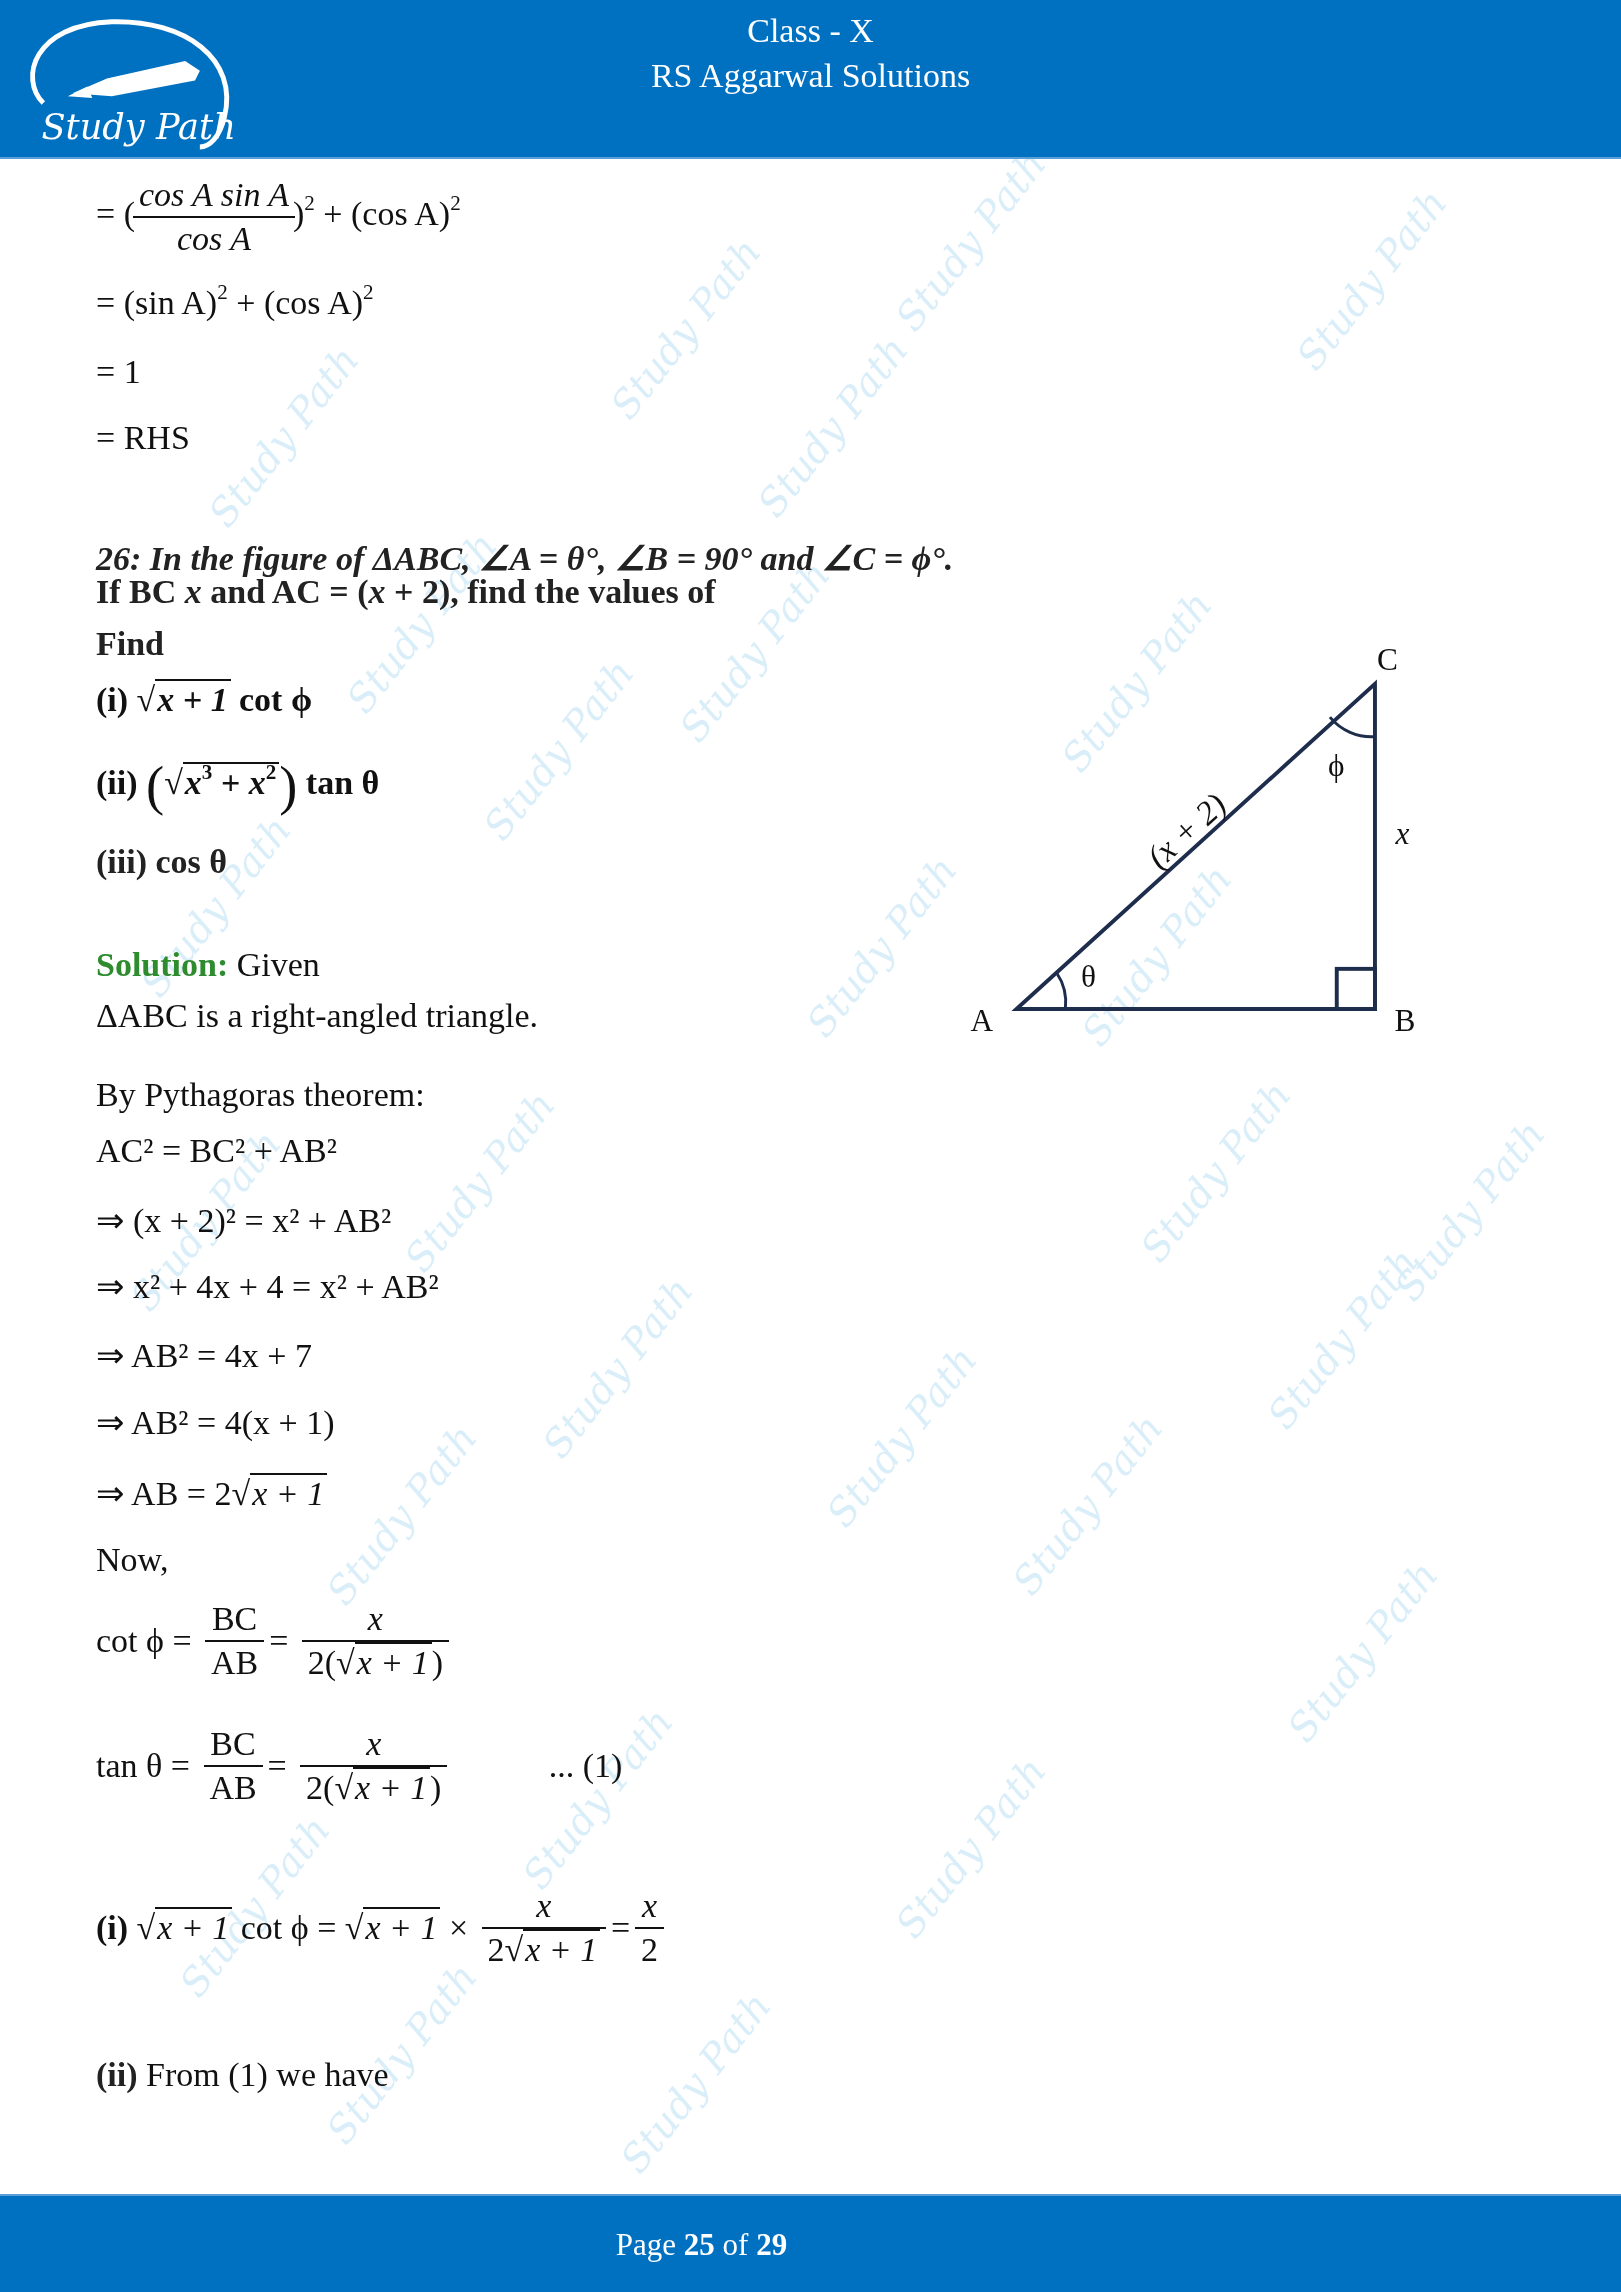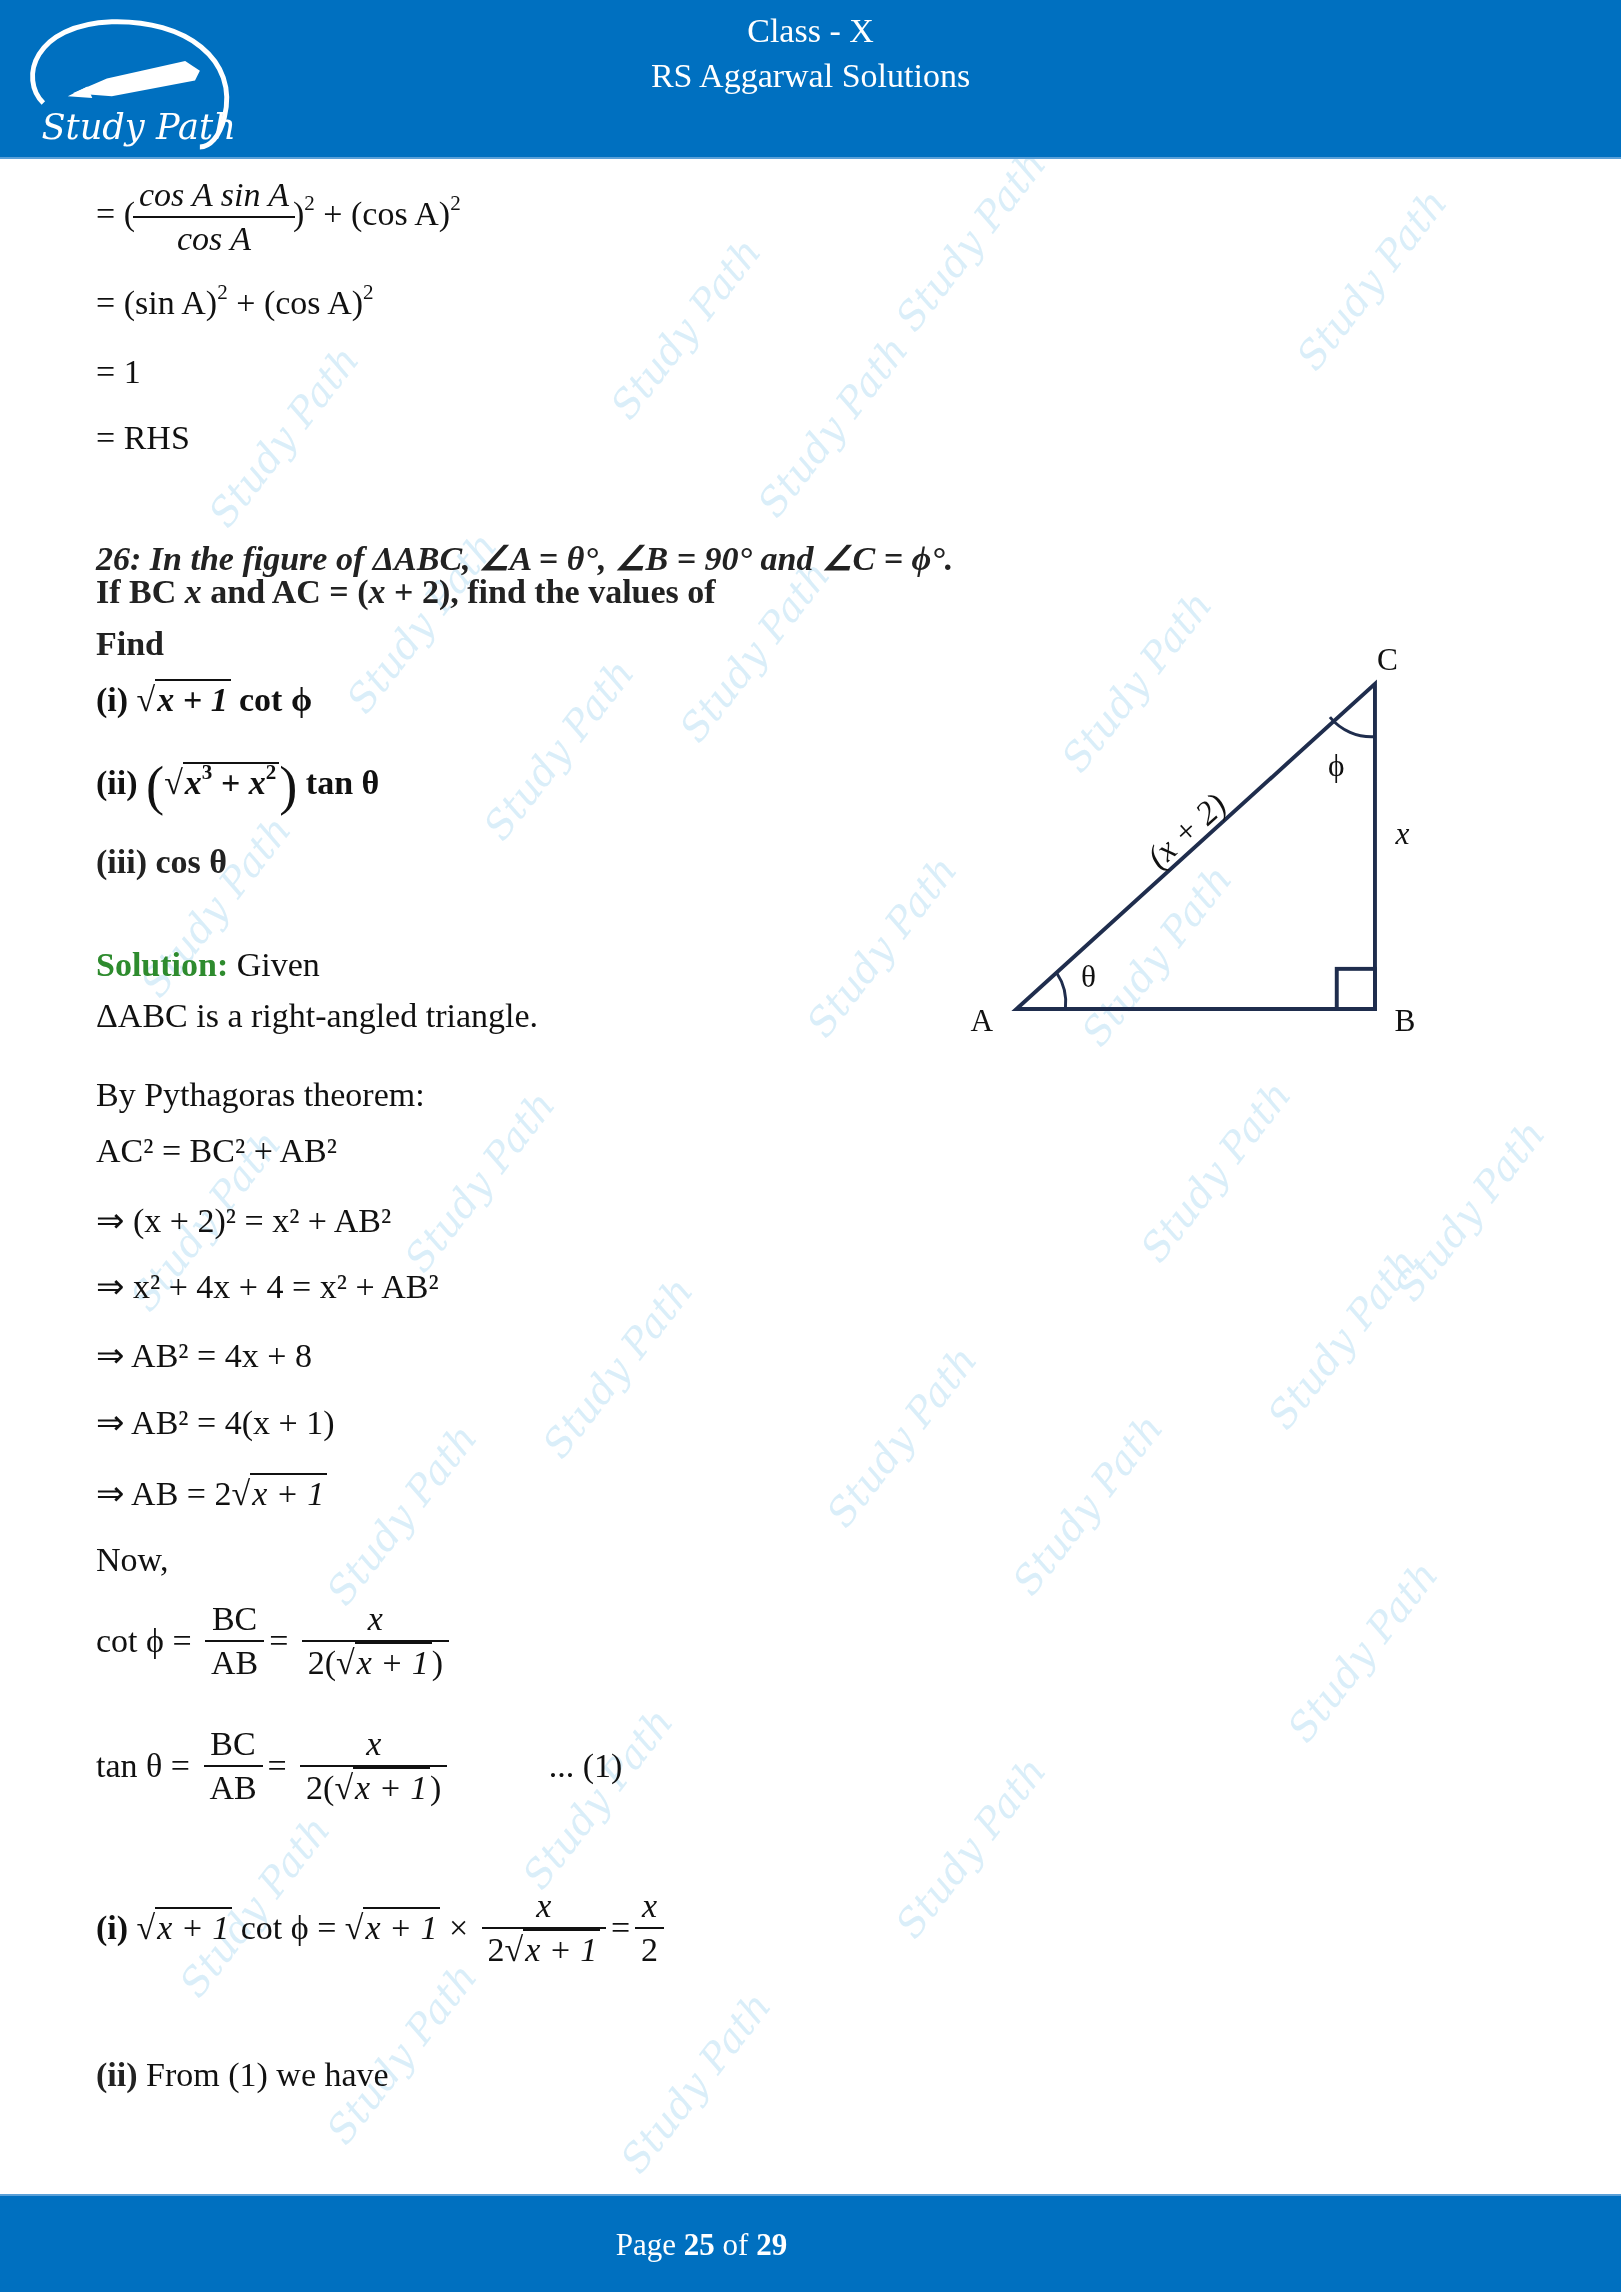--- a/index.html
+++ b/index.html
@@ -117,21 +117,21 @@
 </svg>
 
 <div class="line" style="top:946px;">
   <span class="green">Solution:</span><span> Given</span>
 </div>
 <div class="line" style="top:997px;">ΔABC is a right-angled triangle.</div>
 <div class="line" style="top:1076px;">By Pythagoras theorem:</div>
 <div class="line" style="top:1132px;">AC² = BC² + AB²</div>
 <div class="line" style="top:1200px;">⇒ (x + 2)² = x² + AB²</div>
 <div class="line" style="top:1266px;">⇒ x² + 4x + 4 = x² + AB²</div>
-<div class="line" style="top:1335px;">⇒ AB² = 4x + 8</div>
+<div class="line" style="top:1335px;">⇒ AB² = 4x + 7</div>
 <div class="line" style="top:1402px;">⇒ AB² = 4(x + 1)</div>
 <div class="line" style="top:1473px;">
   <span>⇒ AB = 2</span><span class="sqrt">√<span class="rad i">x + 1</span></span>
 </div>
 <div class="line" style="top:1541px;">Now,</div>
 
 <div class="line" style="top:1600px;">
   <span style="vertical-align:middle">cot ϕ  =</span>
   <span class="frac"><span class="num">BC</span><span class="den">AB</span></span><span style="vertical-align:middle">=</span>
   <span class="frac"><span class="num i">x</span><span class="den"><span>2(</span><span class="sqrt">√<span class="rad i">x + 1</span></span><span>)</span></span></span>

